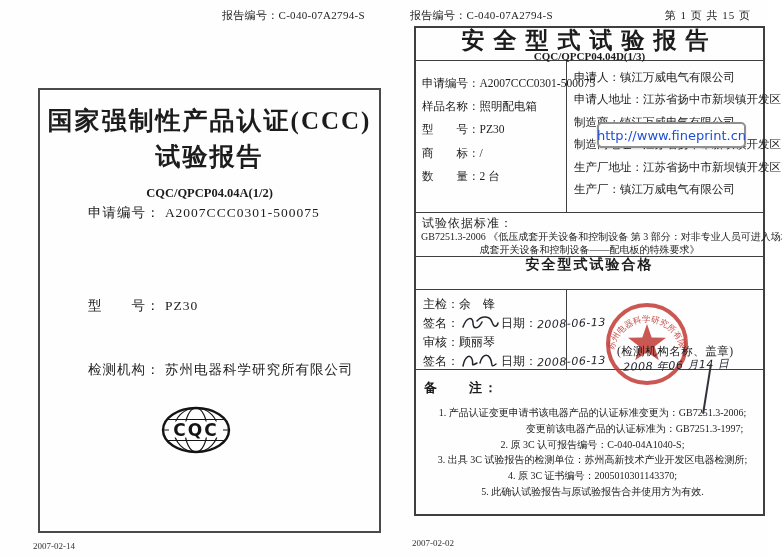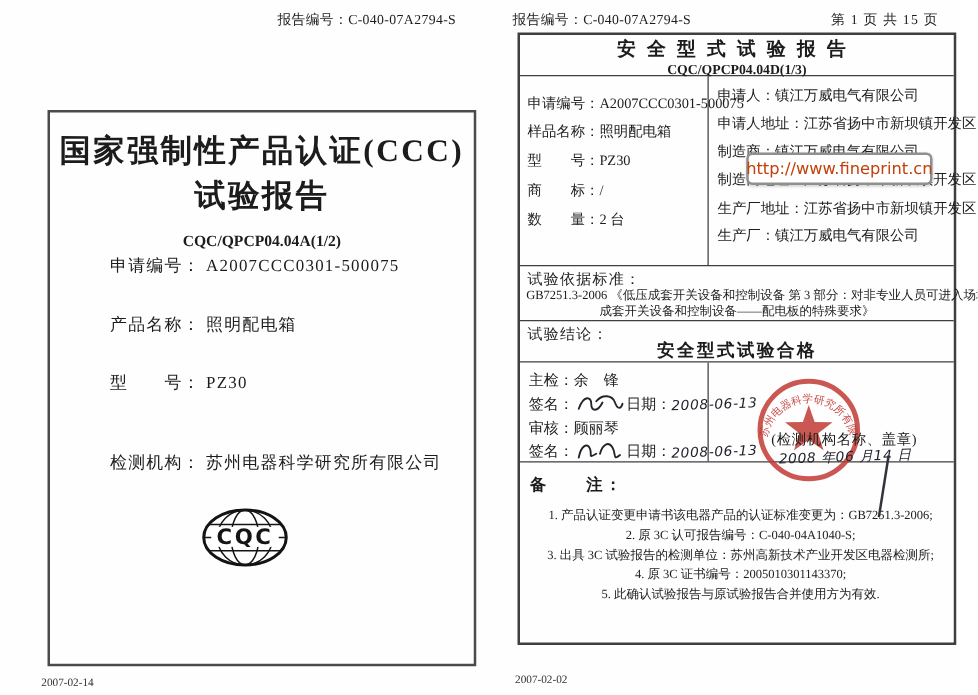--- a/index.html
+++ b/index.html
@@ -20,21 +20,21 @@
   #lp-f1 { top:114px; } #lp-f2 { top:161px; } #lp-f3 { top:207px; } #lp-f4 { top:251px;margin-top:20px; }
   #lp-logo { left:120px; top:315px; }
   #lp-date { left:33px; top:541px; font-size:9px; color:#333; }
 
   
   #rp-report { left:410px; top:8px; font-size:11px; letter-spacing:.3px; }
   #rp-pageinfo { right:17px; top:8px; font-size:11px; letter-spacing:1px; }
   #rp-box { left:414px; top:26px; width:351px; height:490px; border:2px solid #3f3f3f; }
   .sect { position:absolute; left:0; width:100%; border-bottom:1.5px solid #3f3f3f; }
   #rp-titlerow { top:0; height:33px; text-align:center; }
-  #rp-title { font-size:15px; font-weight:700; letter-spacing:9px; line-height:21px; padding-top:2px; }
+  #rp-title { font-size:23px; font-weight:700; letter-spacing:9px; line-height:21px; padding-top:2px; }
   #rp-code { font-size:11px; font-weight:600; line-height:11px; }
   #rp-info { top:33px; height:152px; }
   .cell-l { position:absolute; left:0; top:0; width:151px; height:100%; border-right:1.5px solid #3f3f3f; }
   .cell-r { position:absolute; left:151px; top:0; right:0; height:100%; }
   #rp-info .cell-l { padding:11px 0 0 6px; }
   #rp-info .cell-l .row { line-height:23.2px; font-size:11.5px; white-space:nowrap; }
   #rp-info .cell-r { padding:5px 0 0 7px; }
   #rp-info .cell-r .row { line-height:22.4px; font-size:11.5px; white-space:nowrap; }
   #rp-standard { top:185px; height:44px; }
   #rp-standard .lbl-line { font-size:12px; padding:3px 0 0 6px; line-height:14px; letter-spacing:1px; }
@@ -56,37 +56,36 @@
   #rp-remarks { top:342px; height:146.5px; border-bottom:none; }
   #rp-remarks-label { font-size:13px; padding:9px 0 0 8px; letter-spacing:2px; font-weight:600; }
   .remark { font-size:10px; line-height:15.8px; padding-left:6px; white-space:nowrap;text-align:center; }
   #rp-remarks .first-remark { margin-top:8px; }
   .remark.indent { padding-left:90px; }
   #rp-date { left:412px; top:538px; font-size:9px; color:#333; }
 
   
   #watermark { left:597px; top:122px; width:149px; height:26px; background:#ffffff;
     border:2px solid #909090; border-radius:5px; z-index:20; display:flex; align-items:center;
-    justify-content:center; font-family:"DejaVu Sans",sans-serif; font-size:13px; color:#c2410c;
+    justify-content:center; font-family:"DejaVu Sans",sans-serif; font-size:13px; color:#1d4ed8;
     box-shadow:0 1px 2px rgba(0,0,0,.15); }
 </style>
 </head>
 <body>
 
 <div id="root">
 
   <div class="abs nowrap" id="lp-report"><span>报告编号：</span><span>C-040-07A2794-S</span></div>
 
   <div class="abs" id="lp-box">
     <div class="abs lp-title" id="lp-title1">国家强制性产品认证(CCC)</div>
     <div class="abs lp-title" id="lp-title2">试验报告</div>
     <div class="abs" id="lp-code">CQC/QPCP04.04A(1/2)</div>
 
     <div class="abs lp-field" id="lp-f1"><span>申请编号：</span> <span>A2007CCC0301-500075</span></div>
-    <div class="abs lp-field" id="lp-f2"><span>产品名称：</span> <span>照明配电箱</span></div>
     <div class="abs lp-field" id="lp-f3"><span>型　　号：</span> <span>PZ30</span></div>
     <div class="abs lp-field" id="lp-f4"><span>检测机构：</span> <span>苏州电器科学研究所有限公司</span></div>
 
     <div class="abs" id="lp-logo">
       <svg width="72" height="50" viewBox="0 0 72 50">
         <ellipse cx="36" cy="25" rx="33" ry="22" fill="none" stroke="#141414" stroke-width="2.4"></ellipse>
         <ellipse cx="36" cy="25" rx="22" ry="22" fill="none" stroke="#141414" stroke-width="1.2"></ellipse>
         <ellipse cx="36" cy="25" rx="11" ry="22" fill="none" stroke="#141414" stroke-width="1.2"></ellipse>
         <line x1="7" y1="14.5" x2="65" y2="14.5" stroke="#141414" stroke-width="1.2"></line>
         <line x1="3.5" y1="25" x2="68.5" y2="25" stroke="#141414" stroke-width="1.2"></line>
@@ -126,21 +125,20 @@
       </div>
     </div>
 
     <div class="sect" id="rp-standard">
       <div class="lbl-line">试验依据标准：</div>
       <div class="std-line" id="rp-std1">GB7251.3-2006 《低压成套开关设备和控制设备 第 3 部分：对非专业人员可进入场地的低压</div>
       <div class="std-line" id="rp-std2">成套开关设备和控制设备——配电板的特殊要求》</div>
     </div>
 
     <div class="sect" id="rp-conclusion">
-      <div class="lbl-line">试验结论：</div>
       <div id="rp-conc-text">安全型式试验合格</div>
     </div>
 
     <div class="sect" id="rp-sign">
       <div class="cell-l">
         <div class="sign-row"><span>主检：</span><span>余　锋</span></div>
         <div class="sign-row"><span>签名：</span><svg class="sig-svg" width="40" height="20" viewBox="0 0 40 20">
               <path d="M3,14 C7,3 13,4 13,10 C13,16 18,17 22,9 M17,8 C22,2 30,3 32,9 C34,15 37,14 38,10" fill="none" stroke="#23232c" stroke-width="1.5" stroke-linecap="round"></path>
             </svg><span>日期：</span><span class="hand">2008-06-13</span></div>
         <div class="sign-row"><span>审核：</span><span>顾丽琴</span></div>
@@ -159,20 +157,21 @@
         </div>
         <div class="abs nowrap" id="stamp-caption">(检测机构名称、盖章)</div>
         <div class="abs nowrap hand" id="stamp-date">2008 年06 月14 日</div>
         <div class="abs" id="stamp-stroke"></div>
       </div>
     </div>
 
     <div class="sect" id="rp-remarks">
       <div id="rp-remarks-label">备　　注：</div>
       <div class="remark first-remark">1. 产品认证变更申请书该电器产品的认证标准变更为：GB7251.3-2006;</div>
+      <div class="remark indent">变更前该电器产品的认证标准为：GB7251.3-1997;</div>
       <div class="remark">2. 原 3C 认可报告编号：C-040-04A1040-S;</div>
       <div class="remark">3. 出具 3C 试验报告的检测单位：苏州高新技术产业开发区电器检测所;</div>
       <div class="remark">4. 原 3C 证书编号：2005010301143370;</div>
       <div class="remark">5. 此确认试验报告与原试验报告合并使用方为有效.</div>
     </div>
   </div>
 
   <div class="abs" id="rp-date">2007-02-02</div>
 
   <div class="abs" id="watermark">http://www.fineprint.cn</div>

